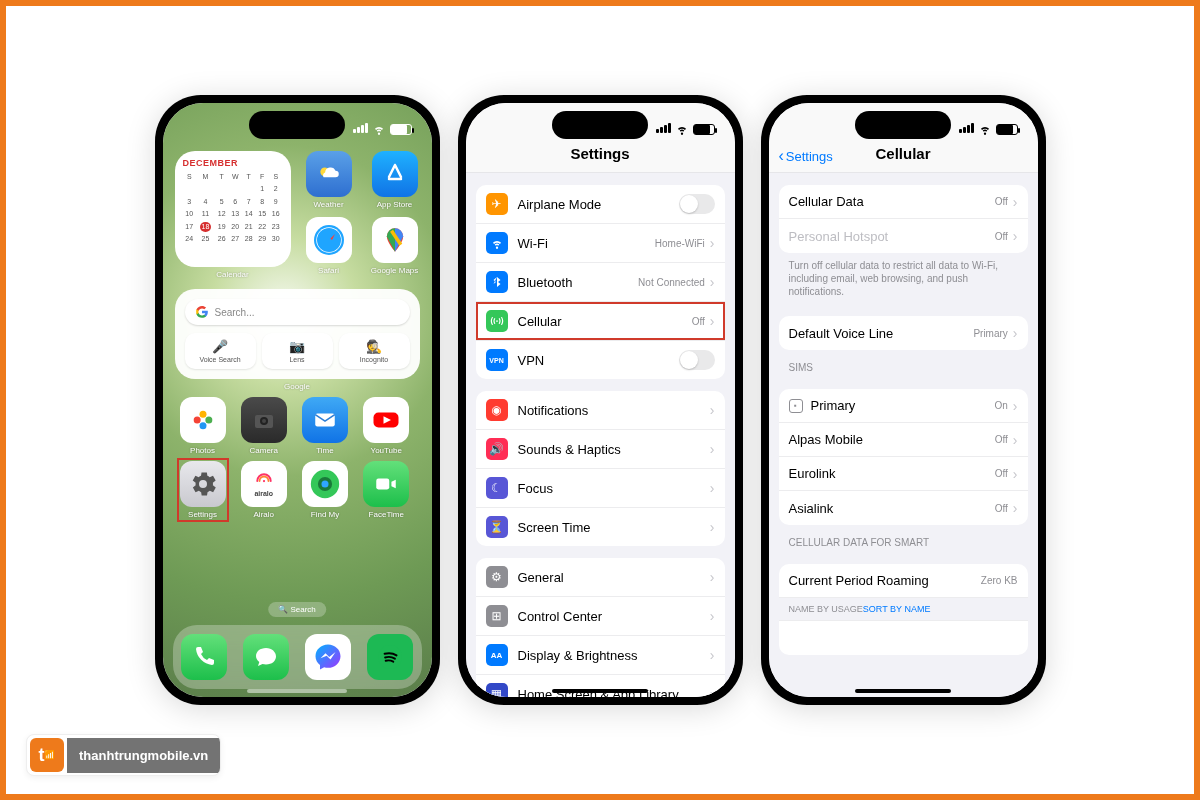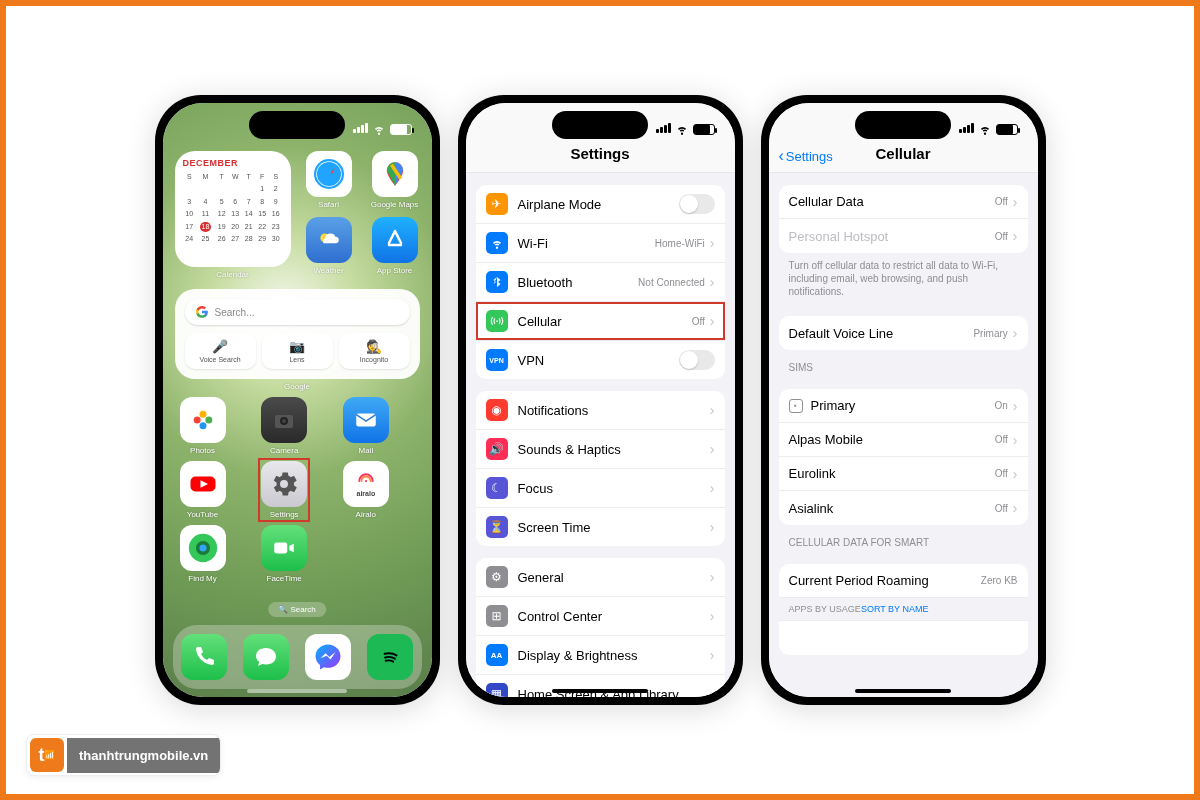--- a/index.html
+++ b/index.html
@@ -42,21 +42,21 @@
   .app-col { display:flex; flex-direction:column; gap:8px; align-items:center;}
   .app { display:flex; flex-direction:column; align-items:center; gap:3px; width:56px;}
   .app .ic { width:46px; height:46px; border-radius:12px; display:flex; align-items:center; justify-content:center; font-size:22px; color:#fff; }
   .app .lbl { font-size:8px; color:#fff; text-shadow:0 0 2px rgba(0,0,0,.4); }
   .widget-lbl{font-size:8px;color:#fff;text-align:center;margin-top:3px;text-shadow:0 0 2px rgba(0,0,0,.4)}
   .g-widget{ margin:10px 12px 2px; background:rgba(255,255,255,.95); border-radius:20px; padding:10px; }
   .g-search{ background:#fff; border-radius:20px; padding:6px 10px; font-size:10px; color:#888; display:flex; align-items:center; gap:6px; box-shadow:0 1px 2px rgba(0,0,0,.15);}
   .g-tools{ display:flex; gap:6px; margin-top:8px; }
   .g-tool{ flex:1; background:#fff; border-radius:10px; padding:6px 4px; text-align:center; font-size:7px; color:#555; box-shadow:0 1px 2px rgba(0,0,0,.1);}
   .g-tool .ti{font-size:13px; color:#4285F4; display:block; margin-bottom:2px;}
-  .app-grid{ display:grid; grid-template-columns:repeat(3,1fr); padding:6px 12px; row-gap:6px;text-align:center; }
+  .app-grid{ display:grid; grid-template-columns:repeat(4,1fr); padding:6px 12px; row-gap:6px;text-align:center; }
   .dock{ position:absolute; bottom:8px; left:10px; right:10px; height:64px; background:rgba(255,255,255,.28); border-radius:24px; display:flex; justify-content:space-around; align-items:center; backdrop-filter:blur(10px); }
   .dock .ic{width:46px;height:46px;border-radius:12px;display:flex;align-items:center;justify-content:center;font-size:24px;}
   .pill{position:absolute;bottom:80px;left:50%;transform:translateX(-50%);font-size:8px;color:#fff;background:rgba(255,255,255,.25);padding:3px 10px;border-radius:10px;}
   .hl{ border:2px solid #D03A2B; position:absolute; pointer-events:none; }
 
   
   .nav { padding-top:42px; text-align:center; font-size:15px; font-weight:600; height:70px; background:#F9F9F9; border-bottom:1px solid #e6e6e9; position:relative;}
   .nav .back{position:absolute;left:10px;top:44px;color:#007AFF;font-size:13px;font-weight:400;}
   .nav .back b{font-size:16px;font-weight:400;margin-right:2px;}
   .list{ overflow-y:hidden; height: calc(100% - 70px); background:#F2F2F7;}
@@ -161,20 +161,39 @@
                       <td>30</td>
                     </tr>
                   </tbody>
                 </table>
             </div>
             <div class="widget-lbl">Calendar</div>
           </div>
           <div class="app-col">
             <div style="display:flex;gap:10px;">
               <div class="app">
+                  <div class="ic" style="background:linear-gradient(#5AA0E7,#2E6FD0)">
+                    <svg width="26" height="26" viewBox="0 0 24 24" fill="#fff">
+                      <circle cx="8" cy="10" r="4" fill="#FFD93B"></circle>
+                      <path d="M7 15h11a3 3 0 000-6 5 5 0 00-9.6 1.5A3 3 0 007 15z"></path>
+                    </svg>
+                  </div>
+                  <div class="lbl">Weather</div>
+                </div>
+              <div class="app">
+                  <div class="ic" style="background:linear-gradient(#1FB1FF,#1073E6)">
+                    <svg width="24" height="24" viewBox="0 0 24 24" fill="none" stroke="#fff" stroke-width="2.5" stroke-linecap="round">
+                      <path d="M12 3l-6 12M12 3l6 12M6 17h3M15 17h3M10 17h4"></path>
+                    </svg>
+                  </div>
+                  <div class="lbl">App Store</div>
+                </div>
+            </div>
+            <div style="display:flex;gap:10px;">
+              <div class="app">
                   <div class="ic" style="background:#fff">
                     <svg width="36" height="36" viewBox="0 0 24 24">
                       <circle cx="12" cy="12" r="10" fill="#1FA5FF"></circle>
                       <circle cx="12" cy="12" r="8.5" fill="#fff"></circle>
                       <circle cx="12" cy="12" r="8" fill="#1FA5FF"></circle>
                       <path d="M16 8l-3 3-5 5 3-3z" fill="#fff"></path>
                       <path d="M16 8l-3 3 1 1z" fill="#FF3B30"></path>
                     </svg>
                   </div>
                   <div class="lbl">Safari</div>
@@ -185,39 +204,20 @@
                       <path d="M12 2a7 7 0 00-7 7c0 5 7 13 7 13s7-8 7-13a7 7 0 00-7-7z" fill="#EA4335"></path>
                       <circle cx="12" cy="9" r="2.5" fill="#fff"></circle>
                       <path d="M5 9l7 13V2a7 7 0 00-7 7z" fill="#34A853"></path>
                       <path d="M12 2v20l7-13a7 7 0 00-7-7z" fill="#4285F4"></path>
                       <path d="M9 4l8 12" stroke="#FBBC04" stroke-width="3"></path>
                     </svg>
                   </div>
                   <div class="lbl">Google Maps</div>
                 </div>
             </div>
-            <div style="display:flex;gap:10px;">
-              <div class="app">
-                  <div class="ic" style="background:linear-gradient(#5AA0E7,#2E6FD0)">
-                    <svg width="26" height="26" viewBox="0 0 24 24" fill="#fff">
-                      <circle cx="8" cy="10" r="4" fill="#FFD93B"></circle>
-                      <path d="M7 15h11a3 3 0 000-6 5 5 0 00-9.6 1.5A3 3 0 007 15z"></path>
-                    </svg>
-                  </div>
-                  <div class="lbl">Weather</div>
-                </div>
-              <div class="app">
-                  <div class="ic" style="background:linear-gradient(#1FB1FF,#1073E6)">
-                    <svg width="24" height="24" viewBox="0 0 24 24" fill="none" stroke="#fff" stroke-width="2.5" stroke-linecap="round">
-                      <path d="M12 3l-6 12M12 3l6 12M6 17h3M15 17h3M10 17h4"></path>
-                    </svg>
-                  </div>
-                  <div class="lbl">App Store</div>
-                </div>
-            </div>
           </div>
         </div>
         <div class="g-widget">
           <div class="g-search">
             <svg width="14" height="14" viewBox="0 0 24 24">
                 <path fill="#4285F4" d="M22 12c0-.7-.1-1.3-.2-2H12v4h5.6c-.3 1.3-1 2.4-2.1 3.1v2.6h3.4C21 17.8 22 15.1 22 12z"></path>
                 <path fill="#34A853" d="M12 22c2.8 0 5.2-.9 6.9-2.5l-3.4-2.6c-.9.6-2.1 1-3.5 1-2.7 0-5-1.8-5.8-4.3H2.7v2.7C4.4 19.8 7.9 22 12 22z"></path>
                 <path fill="#FBBC05" d="M6.2 13.6c-.2-.6-.3-1.3-.3-2s.1-1.4.3-2V7H2.7A10 10 0 002 12c0 1.6.4 3.1 1 4.4l3.2-2.8z"></path>
                 <path fill="#EA4335" d="M12 5.9c1.5 0 2.9.5 4 1.5l3-3C17 2.6 14.7 1.7 12 1.7 7.9 1.7 4.4 4 2.7 7.3l3.5 2.7C7 7.7 9.3 5.9 12 5.9z"></path>
               </svg>
@@ -252,21 +252,21 @@
               </div>
               <div class="lbl">Camera</div>
             </div>
           <div class="app">
               <div class="ic" style="background:linear-gradient(#3FA9F5,#1073E6)">
                 <svg width="26" height="26" viewBox="0 0 24 24" fill="#fff">
                   <rect x="3" y="6" width="18" height="12" rx="2"></rect>
                   <path d="M3 7l9 6 9-6" stroke="#2E7FD6" stroke-width="1.5" fill="none"></path>
                 </svg>
               </div>
-              <div class="lbl">Mail</div>
+              <div class="lbl">Time</div>
             </div>
           <div class="app">
               <div class="ic" style="background:#fff">
                 <svg width="30" height="30" viewBox="0 0 24 24">
                   <rect x="2" y="6" width="20" height="12" rx="4" fill="#FF0000"></rect>
                   <path d="M10 9l6 3-6 3z" fill="#fff"></path>
                 </svg>
               </div>
               <div class="lbl">YouTube</div>
             </div>
@@ -519,21 +519,21 @@
               <div class="chev">›</div>
             </div>
         </div>
         <div class="hdr">CELLULAR DATA FOR SMART</div>
         <div class="group">
           <div class="row">
               <div class="name">Current Period Roaming</div>
               <div class="val">Zero KB</div>
             </div>
           <div class="row" style="background:#F2F2F7;min-height:22px;padding:6px 10px;">
-              <span style="font-size:9px;color:#8E8E93">APPS BY USAGE</span>
+              <span style="font-size:9px;color:#8E8E93">NAME BY USAGE</span>
               <span class="sort">SORT BY NAME</span>
             </div>
           <div class="row"></div>
 
         </div>
       </div>
       <div class="home-ind"></div>
     </div>
   </div>
 

